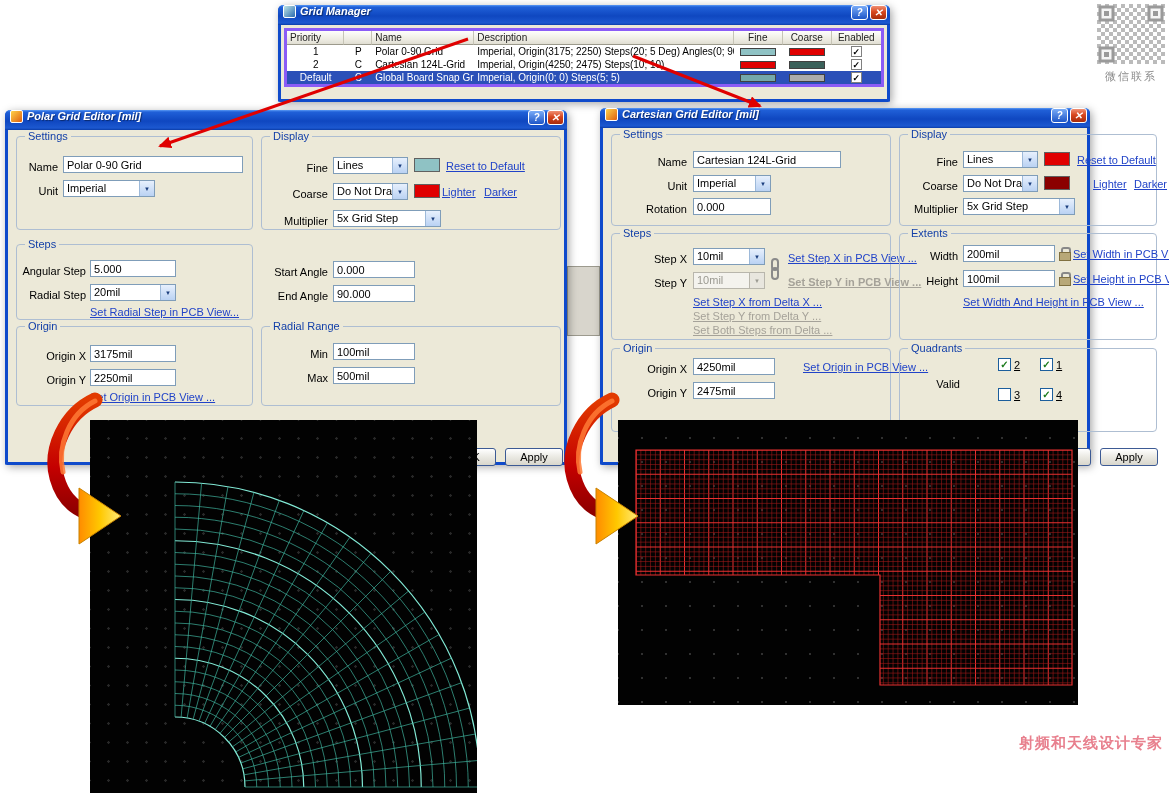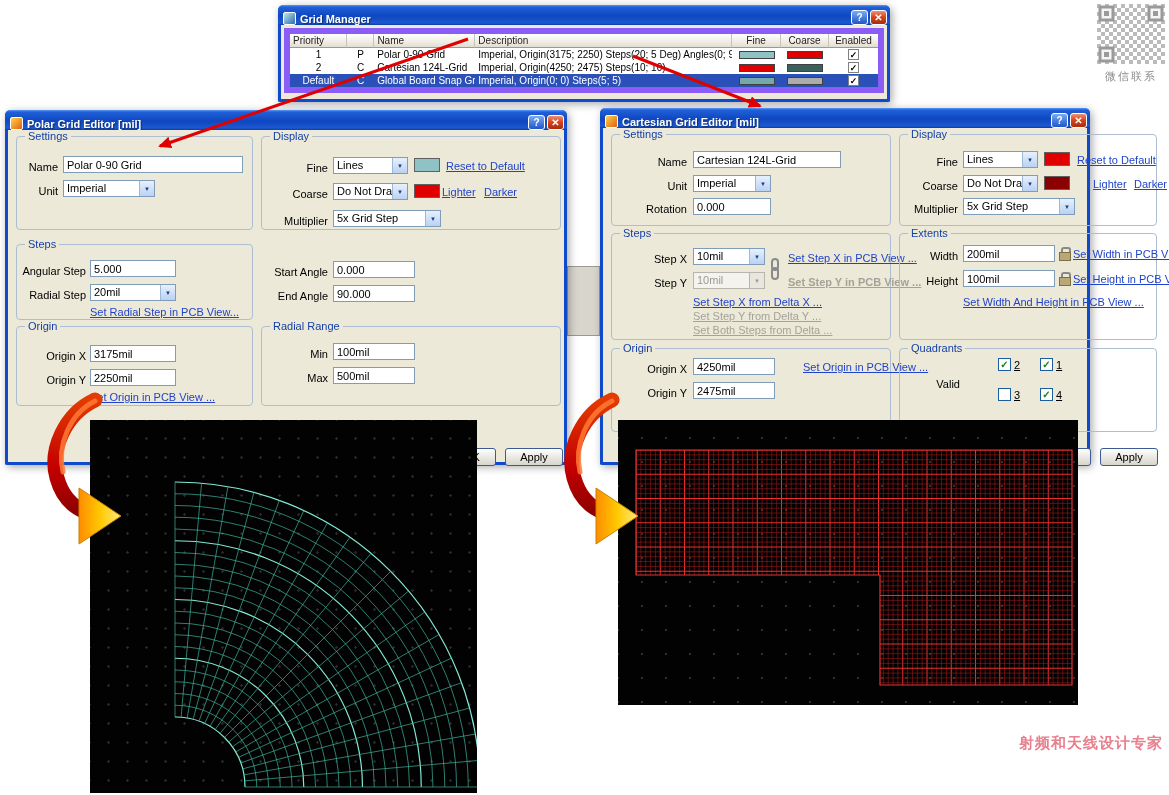--- a/index.html
+++ b/index.html
@@ -1,21 +1,21 @@
 <!DOCTYPE html>
 <html><head>
 <meta charset="utf-8">
 <style>
 *{margin:0;padding:0;box-sizing:border-box;font-family:"Liberation Sans",sans-serif;}
 html,body{background:#fff;}
 #canvas{position:relative;width:1169px;height:795px;background:#FFFFFF;overflow:hidden;}
 
 
 .dialog{position:absolute;background:#ECE9D8;border:3px solid #0F4ACB;border-top:none;border-radius:6px 6px 2px 2px;box-shadow:2px 2px 8px rgba(0,0,0,.35);}
-.titlebar{position:absolute;left:-3px;right:-3px;top:0;height:20px;background:linear-gradient(180deg,#5A9AF5 0%,#2060D8 10%,#0F47C0 55%,#1C58D0 90%,#0A3CA8 100%);display:flex;align-items:flex-end;padding:0 3px 0 5px;border-radius:5px 5px 0 0;}
+.titlebar{position:absolute;left:-3px;right:-3px;top:0;height:20px;background:linear-gradient(180deg,#5A9AF5 0%,#2060D8 10%,#0F47C0 55%,#1C58D0 90%,#0A3CA8 100%);display:flex;align-items:flex-start;padding:0 3px 0 5px;border-radius:5px 5px 0 0;font-style:italic;}
 .tb-icon{width:13px;height:13px;border:1px solid #fff;border-radius:2px;background:linear-gradient(135deg,#FFD24A 0%,#E06010 100%);margin-right:4px;flex:0 0 auto;}
 .tb-icon.gm{background:linear-gradient(135deg,#BFE6E6 0%,#2A6AB0 100%);}
 .tb-title{color:#fff;font-weight:bold;font-size:11px;flex:1;white-space:nowrap;overflow:hidden;text-shadow:1px 1px 1px rgba(0,0,0,.45);}
 .tb-btn{width:17px;height:15px;border-radius:3px;border:1px solid #fff;display:flex;align-items:center;justify-content:center;color:#fff;font-size:10px;font-weight:bold;margin-left:2px;flex:0 0 auto;cursor:pointer;}
 .tb-help{background:linear-gradient(180deg,#79ABF7,#1E56C8);}
 .tb-close{background:linear-gradient(180deg,#F09074,#D8471F 45%,#A82C0C);}
 
 
 .group{position:absolute;border:1px solid #AEBED2;border-radius:4px;}
 .group-label{position:absolute;top:-7px;left:8px;background:#ECE9D8;padding:0 3px;font-size:11px;color:#123FA8;white-space:nowrap;}
@@ -36,21 +36,21 @@
 .qlabel{position:absolute;font-size:11px;text-decoration:underline;}
 .chain-icon{position:absolute;width:12px;height:42px;display:flex;flex-direction:column;align-items:center;justify-content:center;}
 .chain-ring{width:8px;height:13px;border:2px solid #8A8A8A;border-radius:4px;background:transparent;}
 .chain-ring+.chain-ring{margin-top:-4px;}
 .lock-icon{position:absolute;width:10px;height:13px;}
 .lock-icon::before{content:"";position:absolute;left:2px;top:0;width:6px;height:6px;border:2px solid #888;border-bottom:none;border-radius:3px 3px 0 0;}
 .lock-icon::after{content:"";position:absolute;left:0;top:5px;width:10px;height:7px;background:#B8A878;border:1px solid #807040;}
 
 
 #grid-manager{left:278px;top:5px;width:612px;height:97px;z-index:10;}
-.gm-table{position:absolute;left:3px;top:20px;width:600px;background:#fff;border:6px solid #8b5cf6;}
+.gm-table{position:absolute;left:3px;top:20px;width:600px;background:#fff;border:3px solid #8b5cf6;}
 .gm-tr{display:flex;height:13px;align-items:center;}
 .gm-tr.gm-head{height:14px;}
 .gm-th{font-size:10px;background:linear-gradient(180deg,#FEFEFC,#ECEAE0 70%,#E0DED2);border-right:1px solid #C6C4B6;border-bottom:1px solid #9C9A8C;color:#222;padding-left:3px;height:14px;line-height:13px;overflow:hidden;}
 .gm-td{font-size:10px;color:#000;height:13px;line-height:13px;overflow:hidden;white-space:nowrap;padding-left:3px;}
 .center{display:flex;align-items:center;justify-content:center;padding-left:0 !important;}
 .col-pri{width:58px;}.col-kind{width:28px;}.col-name{width:103px;}.col-desc{width:262px;}.col-fine{width:50px;}.col-coarse{width:49px;}.col-en{width:50px;border-right:none;}
 .gm-tr.sel{background:#2B50B8;}
 .gm-tr.sel .gm-td{color:#fff;}
 .gm-swatch{width:36px;height:8px;border:1px solid #404040;display:inline-block;cursor:pointer;}
 .gm-check{width:11px;height:11px;background:#fff;border:1px solid #808080;font-size:9px;line-height:10px;text-align:center;color:#000;display:inline-block;font-weight:bold;cursor:pointer;}

